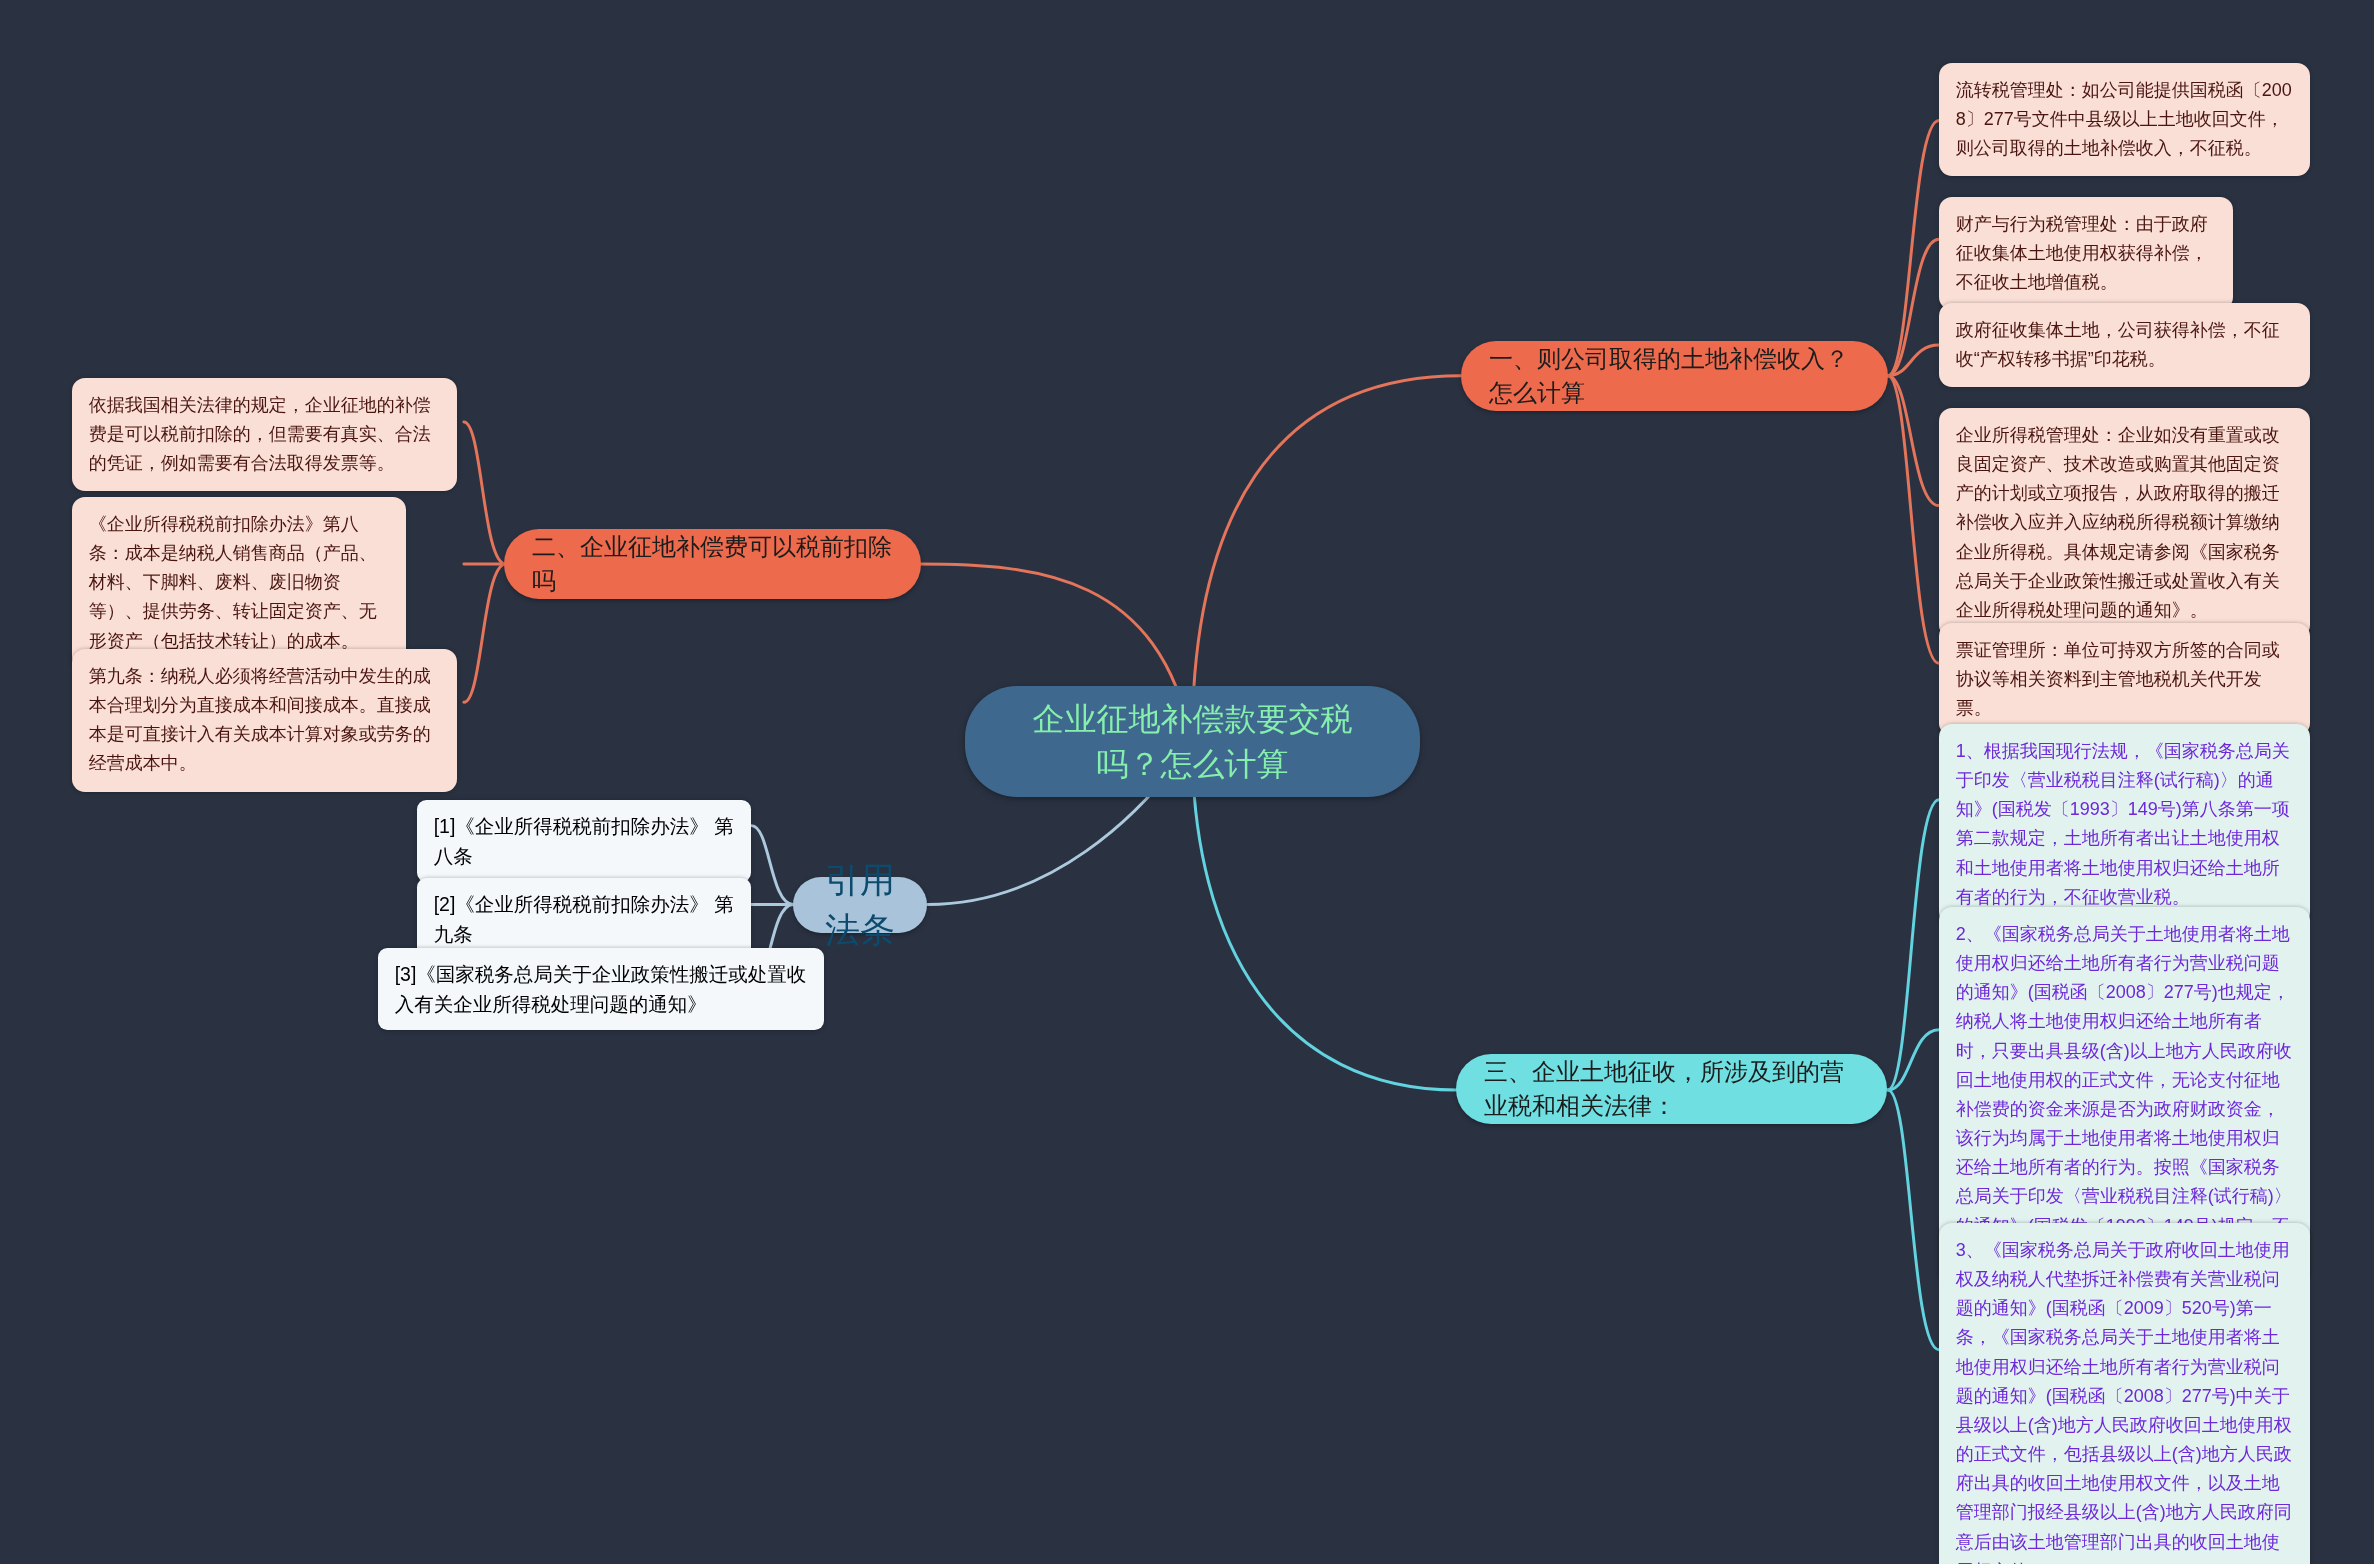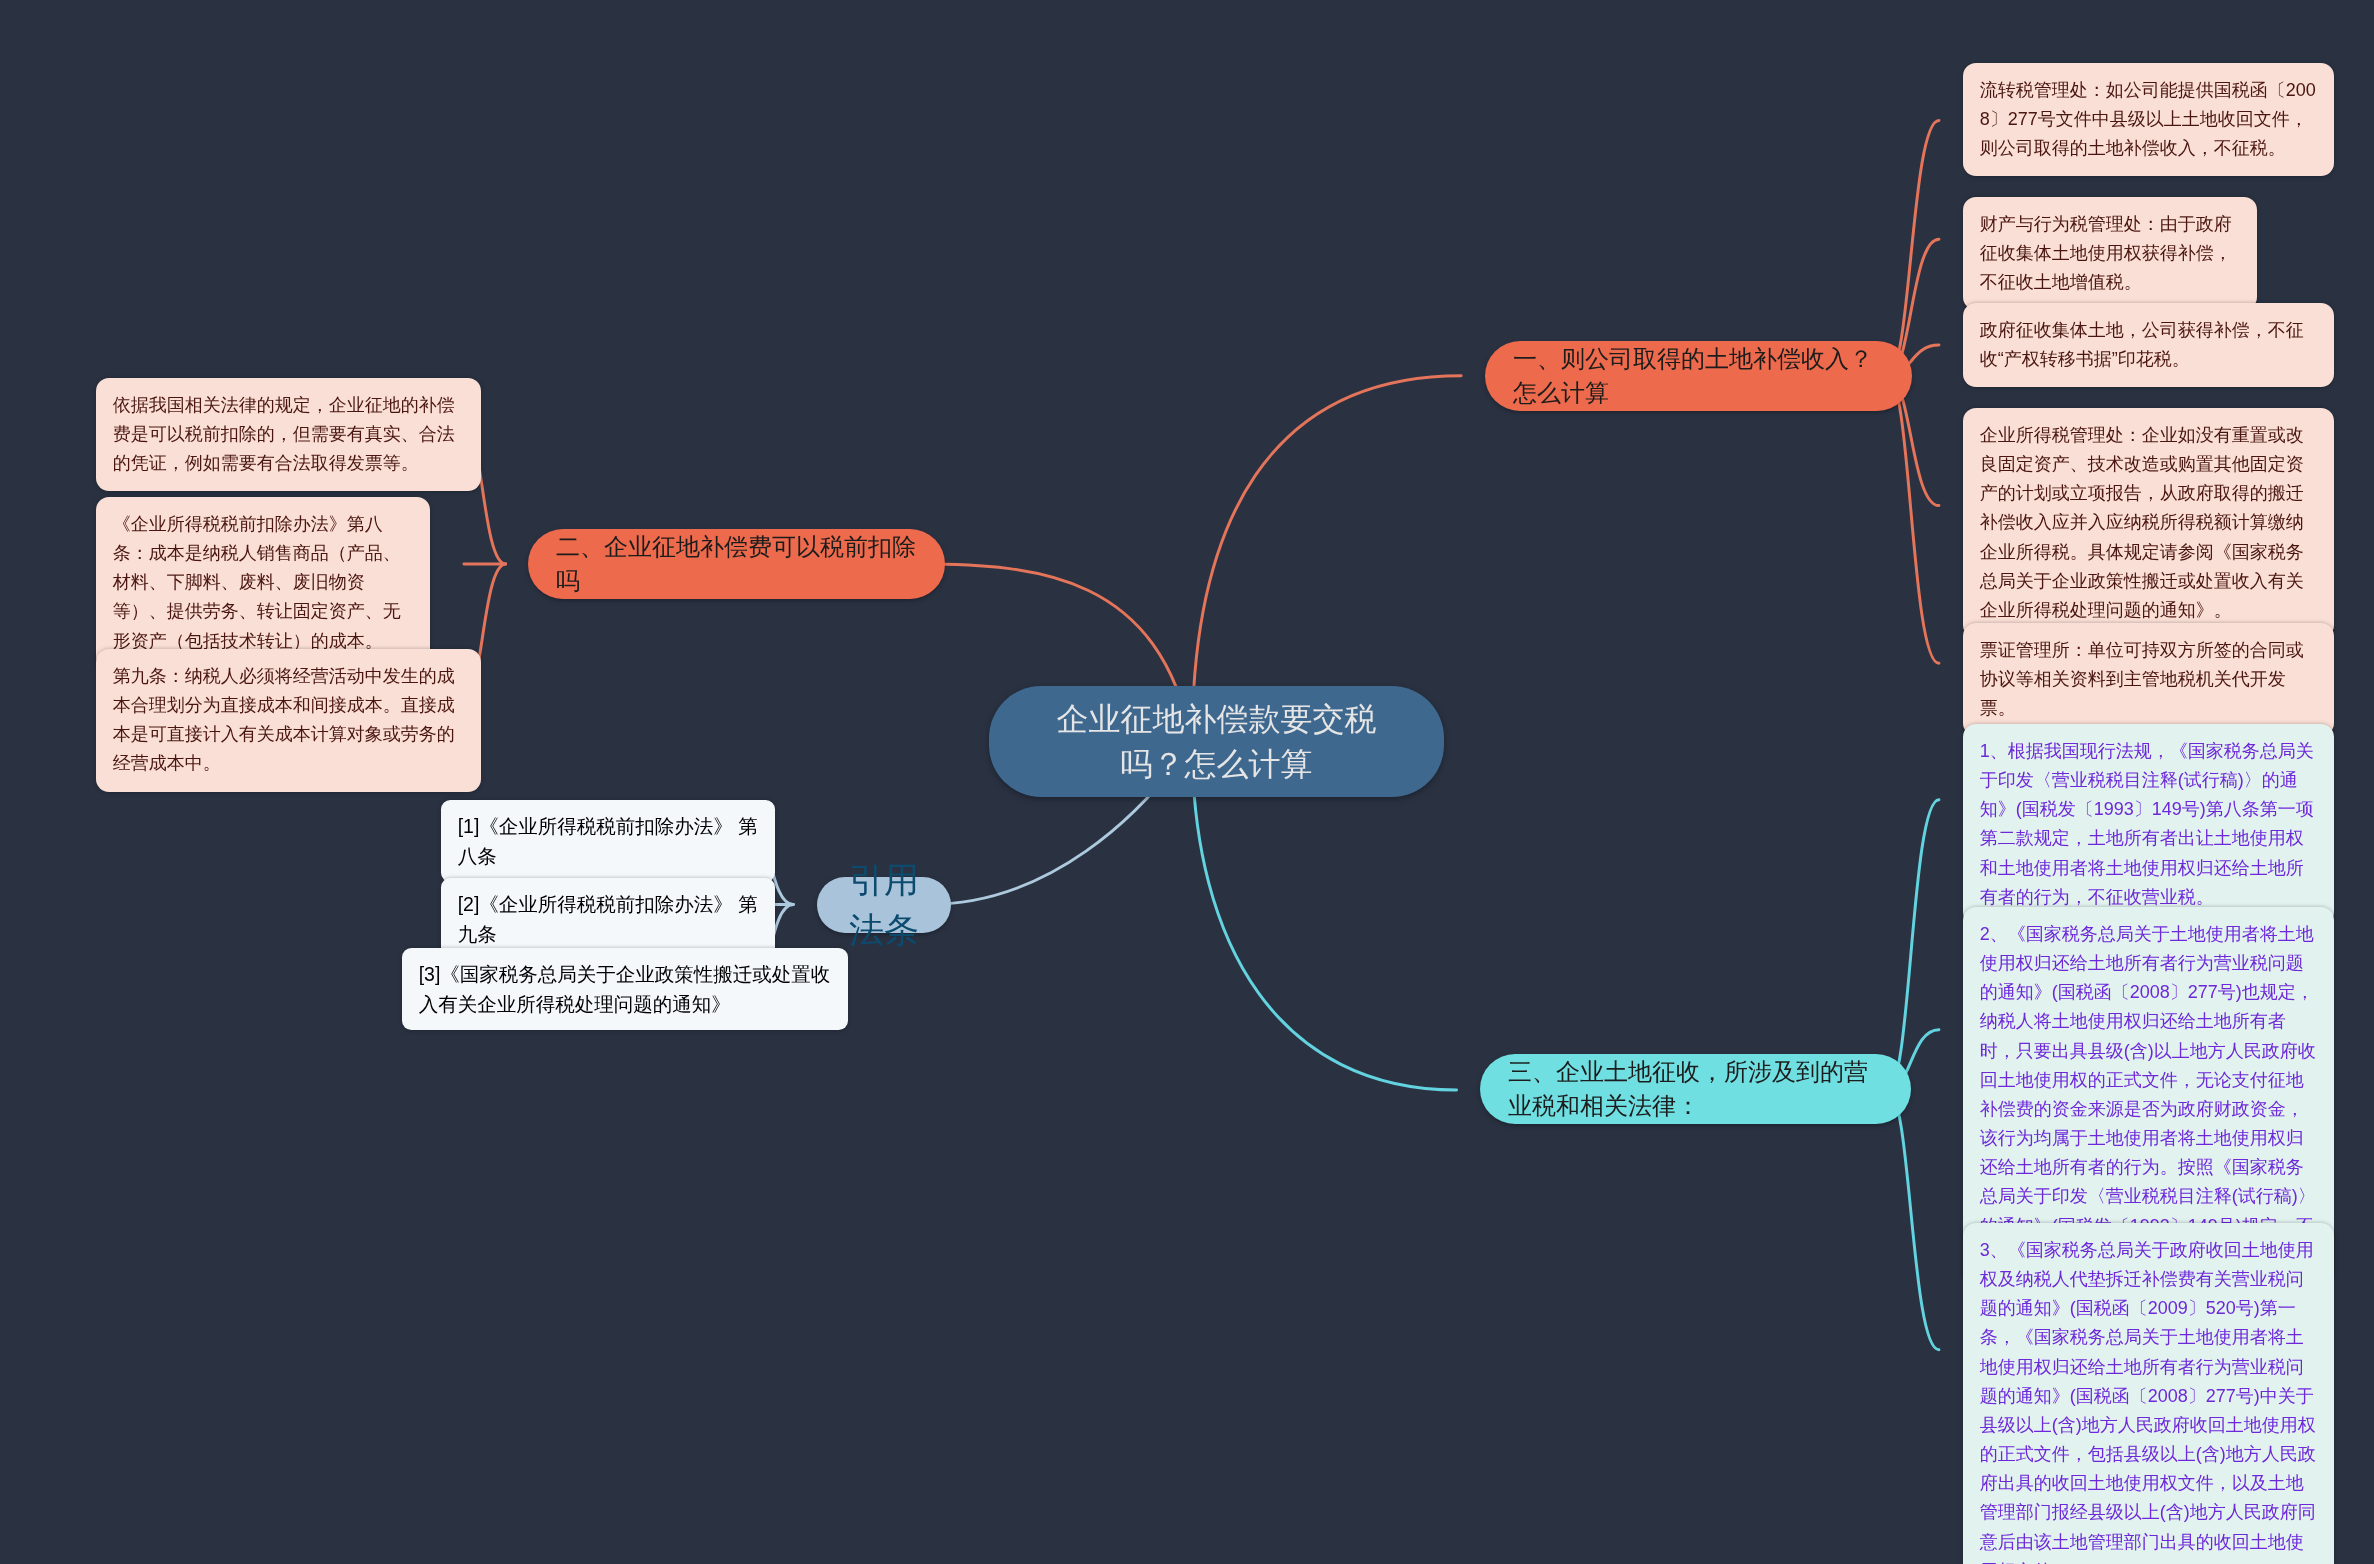--- a/index.html
+++ b/index.html
@@ -27,27 +27,26 @@
     top: 0;
     width: 2375px;
     height: 1565px;
     pointer-events: none;
   }
   .node {
     position: absolute;
     box-sizing: border-box;
     display: flex;
     align-items: center;
-    margin-left: 24px;
   }
 
   
   .root {
     background: #3f688f;
-    color: #e5e5e5;
+    color: #86efac;
     border-radius: 52px;
     font-size: 32px;
     line-height: 1.38;
     padding: 14px 37px;
     text-align: center;
     justify-content: center;
     box-shadow: 0 1.9px 6.5px rgba(0,0,0,0.35);
   }
 
   

